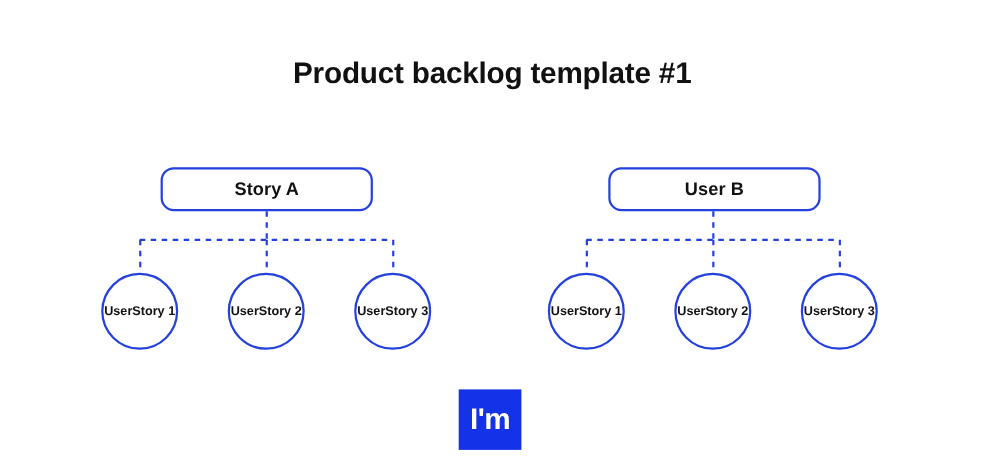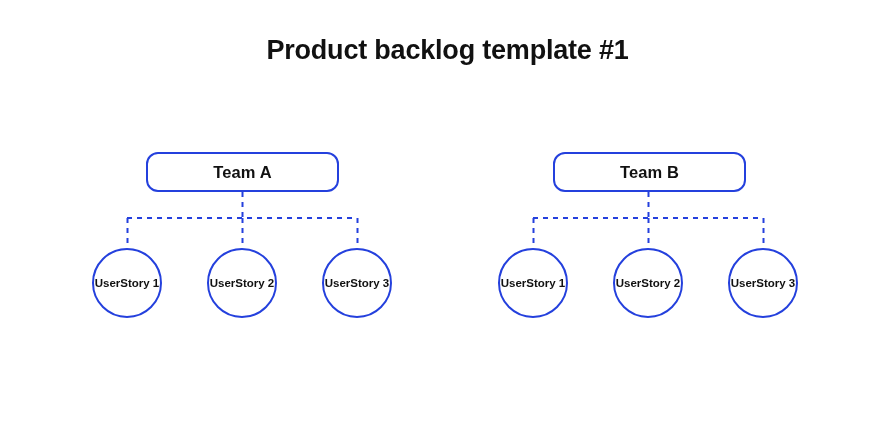--- a/index.html
+++ b/index.html
@@ -26,21 +26,21 @@
     left: 0;
     top: 30px;
     width: 895px;
     text-align: center;
     color: #111111;
     font-weight: bold;
     font-size: 27px;
     line-height: 41px;
     letter-spacing: -0.2px;
   }
-  .title-line { display: block; }
+  .title-line { display: block; margin-top: 16px; }
 
   
   .team-box {
     position: absolute;
     height: 40px;
     box-sizing: border-box;
     border: 2px solid #2440DD;
     border-radius: 12px;
     background: #ffffff;
     display: flex;
@@ -128,25 +128,25 @@
 
       <path d="M 648.5 192 L 648.5 218"></path>
       <path d="M 533 218 L 763 218"></path>
       <path d="M 533.5 218 L 533.5 248"></path>
       <path d="M 648.5 218 L 648.5 248"></path>
       <path d="M 763.5 218 L 763.5 248"></path>
     </g>
   </svg>
 
   <div class="team-box" id="team-a-box">
-    <span class="team-box-label">Team A</span>
+    <span class="team-box-label">Story A</span>
   </div>
 
   <div class="team-box" id="team-b-box">
-    <span class="team-box-label">Team B</span>
+    <span class="team-box-label">User B</span>
   </div>
 
   <div class="story-circle" style="left:92px; top:248px;">
     <span class="story-line">User</span>
     <span class="story-line">Story 1</span>
   </div>
   <div class="story-circle" style="left:207px; top:248px;">
     <span class="story-line">User</span>
     <span class="story-line">Story 2</span>
   </div>
@@ -161,14 +161,17 @@
   </div>
   <div class="story-circle" style="left:613px; top:248px;">
     <span class="story-line">User</span>
     <span class="story-line">Story 2</span>
   </div>
   <div class="story-circle" style="left:728px; top:248px;">
     <span class="story-line">User</span>
     <span class="story-line">Story 3</span>
   </div>
 
+  <div class="logo">
+    <span class="logo-text">I'm</span>
+  </div>
 
 </div>
 
 </body></html>

